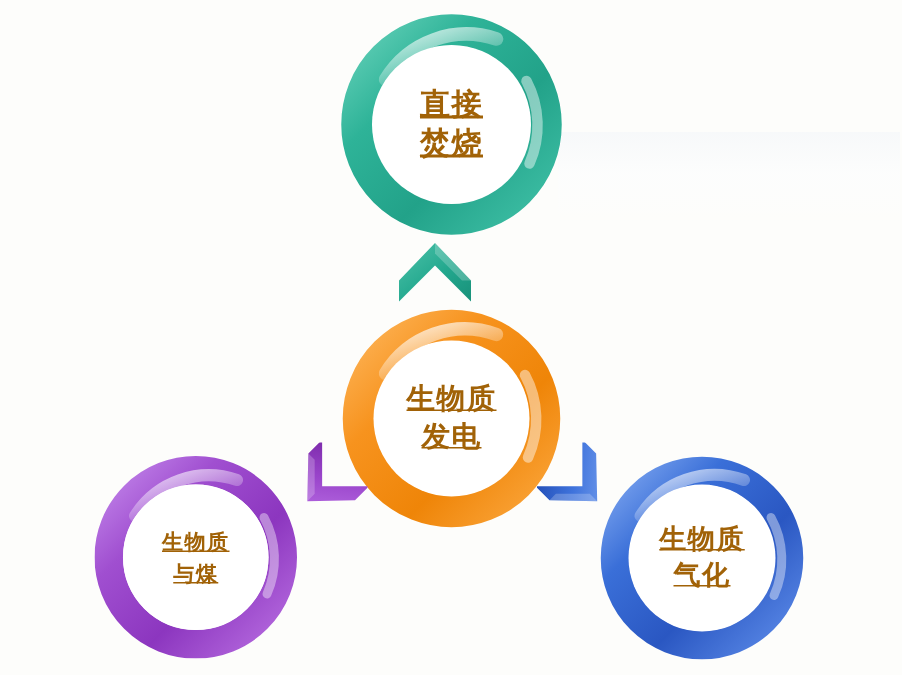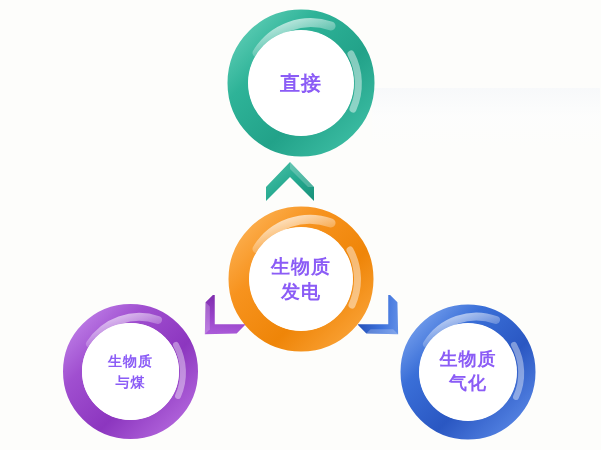--- a/index.html
+++ b/index.html
@@ -54,25 +54,26 @@
     position: absolute;
     border-radius: 50%;
     background: #ffffff;
     display: flex;
     flex-direction: column;
     align-items: center;
     justify-content: center;
     text-align: center;
   }
   .label-line {
-    color: #8b5cf6;
+    color: #a16207;
     font-weight: bold;
     letter-spacing: 1px;
     line-height: 1.32;
     white-space: nowrap;
+    text-decoration: underline;
   }
 
   
   #node-direct-incineration {
     left: 227px; top: 9px; width: 148px; height: 148px;
   }
   #node-direct-incineration .hole {
     left: 21px; top: 21px; width: 106px; height: 106px;
   }
   #node-direct-incineration .label-line { font-size: 20px; }
@@ -132,20 +133,21 @@
           <stop offset="0%" stop-color="#ffffff" stop-opacity="0.75"></stop>
           <stop offset="100%" stop-color="#ffffff" stop-opacity="0"></stop>
         </linearGradient>
       </defs>
       <circle cx="74" cy="74" r="63" fill="none" stroke="url(#gGreen)" stroke-width="21"></circle>
       <path d="M 30 44 A 63 63 0 0 1 104 17" fill="none" stroke="url(#gGreenHi)" stroke-width="9" stroke-linecap="round"></path>
       <path d="M 124 45 A 63 63 0 0 1 126 100" fill="none" stroke="#ffffff" stroke-opacity="0.45" stroke-width="7" stroke-linecap="round"></path>
     </svg>
     <div class="hole">
       <span class="label-line">直接</span>
+      <span class="label-line">焚烧</span>
     </div>
   </div>
 
   <svg class="arrow" id="arrow-to-direct-incineration" viewBox="0 0 52 44">
     <defs>
       <linearGradient id="aGreen" x1="0" y1="0" x2="1" y2="1">
         <stop offset="0%" stop-color="#4ec3aa"></stop>
         <stop offset="55%" stop-color="#23a88e"></stop>
         <stop offset="100%" stop-color="#19917a"></stop>
       </linearGradient>

